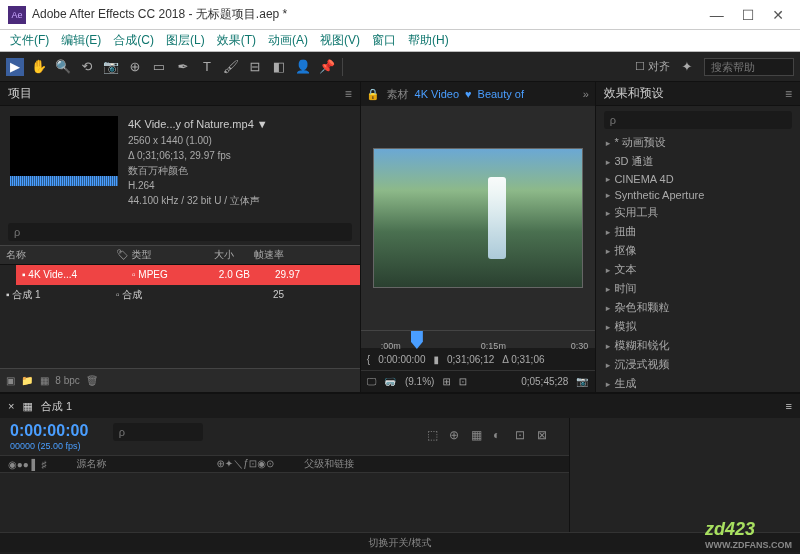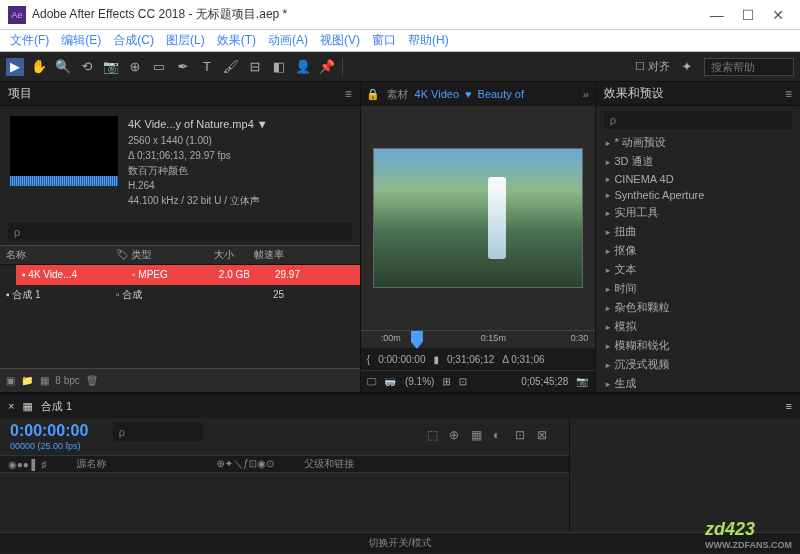--- a/index.html
+++ b/index.html
@@ -3,21 +3,21 @@
 <meta charset="utf-8">
 <style>
 * { margin: 0; padding: 0; box-sizing: border-box; font-family: "Microsoft YaHei", Arial, sans-serif; }
 body { width: 800px; height: 554px; background: #1e1e1e; overflow: hidden; position: relative; }
 .titlebar { height: 30px; background: #fff; display: flex; align-items: center; padding: 0 8px; border-bottom: 1px solid #ccc; }
 .ae-logo { width: 18px; height: 18px; background: #4b2a7b; color: #c9a6ff; font-size: 9px; font-weight: normal; display: flex; align-items: center; justify-content: center; margin-right: 6px; }
 .title-text { font-size: 12px; color: #333; flex: 1; }
 .win-controls { display: flex; gap: 18px; margin-right: 8px; }
 .win-btn { font-size: 14px; color: #555; cursor: pointer; }
 .menubar { height: 22px; background: #fff; display: flex; align-items: center; padding: 0 6px; border-bottom: 1px solid #bbb; gap: 4px; }
-.menu-item { font-size: 12px; color: #3b82f6; padding: 2px 4px; cursor: pointer; }
+.menu-item { font-size: 12px; color: #0f766e; padding: 2px 4px; cursor: pointer; }
 .toolbar { height: 30px; background: #232323; display: flex; align-items: center; padding: 0 6px; gap: 6px; border-bottom: 1px solid #111; }
 .tool-icon { width: 18px; height: 18px; display: flex; align-items: center; justify-content: center; color: #aaa; font-size: 13px; cursor: pointer; }
 .tool-icon.active { background: #3a5f9e; color: #fff; }
 .toolbar-sep { width: 1px; height: 18px; background: #444; }
 .toolbar-right { margin-left: auto; display: flex; align-items: center; gap: 8px; }
 .search-toolbar { background: #1a1a1a; border: 1px solid #444; padding: 2px 6px; font-size: 11px; color: #888; width: 90px; }
 .workspace { display: flex; height: 310px; }
 .panel-left { width: 380px; background: #232323; display: flex; flex-direction: column; border-right: 1px solid #111; }
 .panel-header { height: 24px; display: flex; align-items: center; padding: 0 8px; background: #1a1a1a; border-bottom: 1px solid #111; }
 .panel-tab { color: #ccc; font-size: 12px; margin-right: 8px; }
@@ -37,21 +37,21 @@
 .proj-row > div { padding: 0 6px; overflow: hidden; white-space: nowrap; }
 .col-name { width: 110px; } .col-type { width: 70px; } .col-size { width: 60px; text-align: right; } .col-fps { width: 50px; text-align: right; }
 .proj-footer { height: 24px; background: #2a2a2a; display: flex; align-items: center; padding: 0 6px; gap: 6px; font-size: 10px; color: #888; border-top: 1px solid #444; }
 .panel-center { flex: 1; background: #232323; display: flex; flex-direction: column; border-right: 1px solid #111; }
 .viewer-tabs { height: 24px; display: flex; align-items: center; padding: 0 6px; background: #1a1a1a; font-size: 11px; color: #888; gap: 6px; }
 .viewer-tabs .link { color: #4a9eff; }
 .viewer { flex: 1; display: flex; align-items: center; justify-content: center; background: #2a2a2a; padding: 12px; }
 .viewer-img { width: 210px; height: 140px; background: linear-gradient(180deg, #6ba8d4 0%, #8db989 30%, #4a7050 60%, #2a4030 100%); position: relative; border: 1px solid #666; }
 .waterfall { position: absolute; left: 55%; top: 20%; width: 18px; height: 60%; background: linear-gradient(180deg, rgba(255,255,255,0.95), rgba(200,230,255,0.8)); border-radius: 3px; }
 .time-ruler { height: 18px; background: #2a2a2a; position: relative; font-size: 9px; color: #aaa; border-top: 1px solid #444; }
-.time-ruler span { position: absolute; top: 2px; }
+.time-ruler span { position: absolute; top: 10px; }
 .play-head { position: absolute; left: 50px; top: 0; width: 12px; height: 18px; background: #4a9eff; clip-path: polygon(0 0, 100% 0, 100% 60%, 50% 100%, 0 60%); }
 .time-controls { height: 22px; display: flex; align-items: center; padding: 0 6px; gap: 8px; font-size: 10px; color: #aaa; background: #1a1a1a; }
 .viewer-footer { height: 22px; display: flex; align-items: center; padding: 0 6px; gap: 8px; font-size: 10px; color: #aaa; background: #1a1a1a; border-top: 1px solid #333; }
 .panel-right { width: 215px; background: #232323; display: flex; flex-direction: column; }
 .fx-list { flex: 1; overflow-y: auto; font-size: 11px; }
 .fx-item { padding: 2px 10px; color: #aaa; cursor: pointer; display: flex; align-items: center; }
 .fx-item::before { content: '▸'; margin-right: 4px; font-size: 9px; color: #888; }
 .timeline { height: 160px; background: #232323; border-top: 2px solid #111; display: flex; flex-direction: column; }
 .tl-tabs { height: 24px; display: flex; align-items: center; padding: 0 8px; background: #1a1a1a; font-size: 11px; color: #ccc; gap: 8px; }
 .tl-main { flex: 1; display: flex; }

